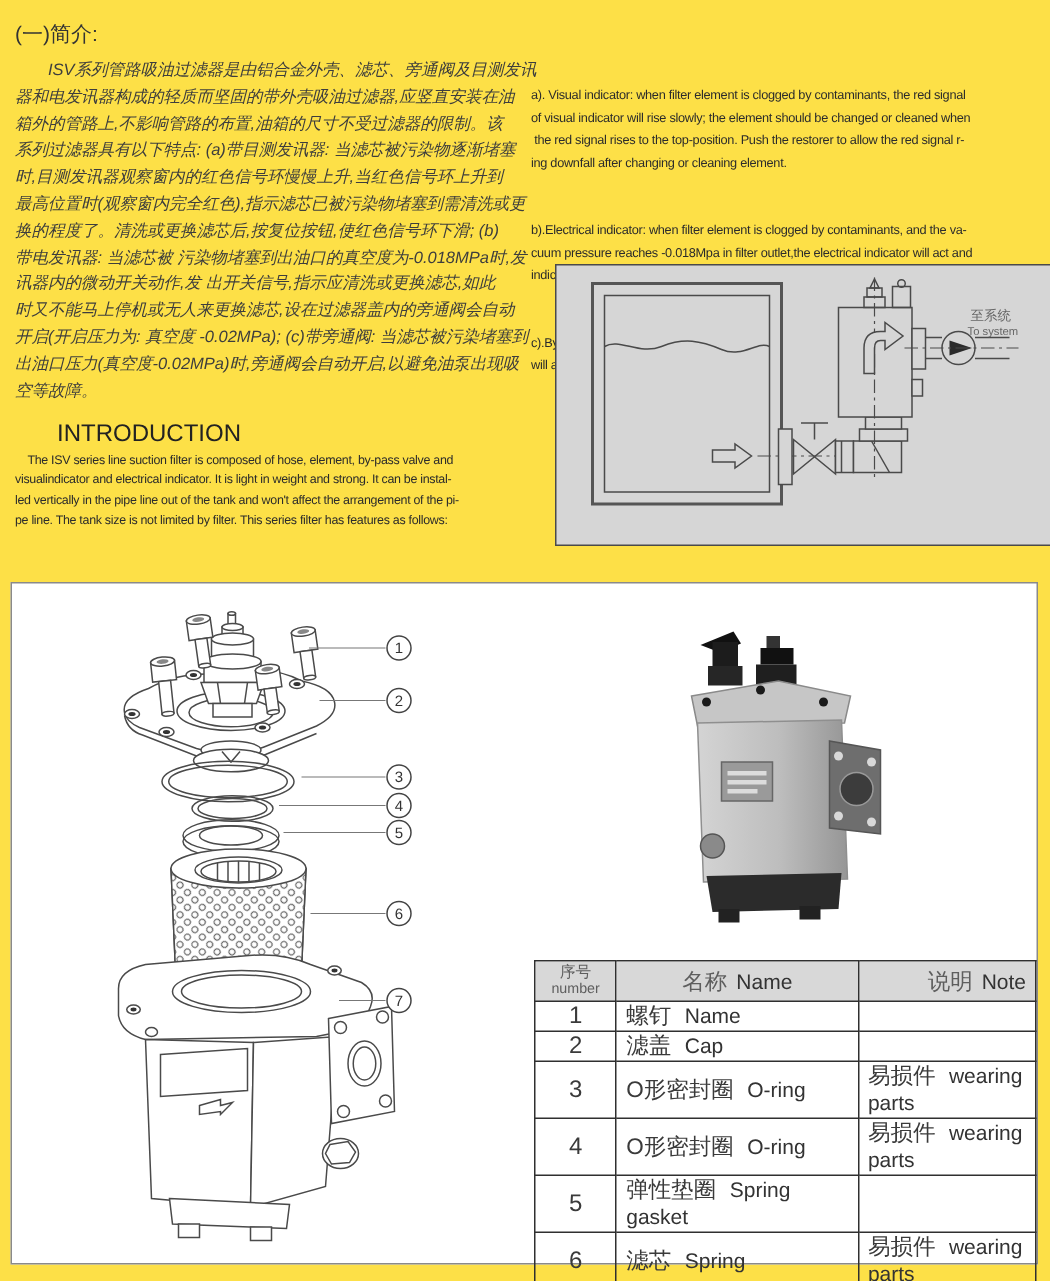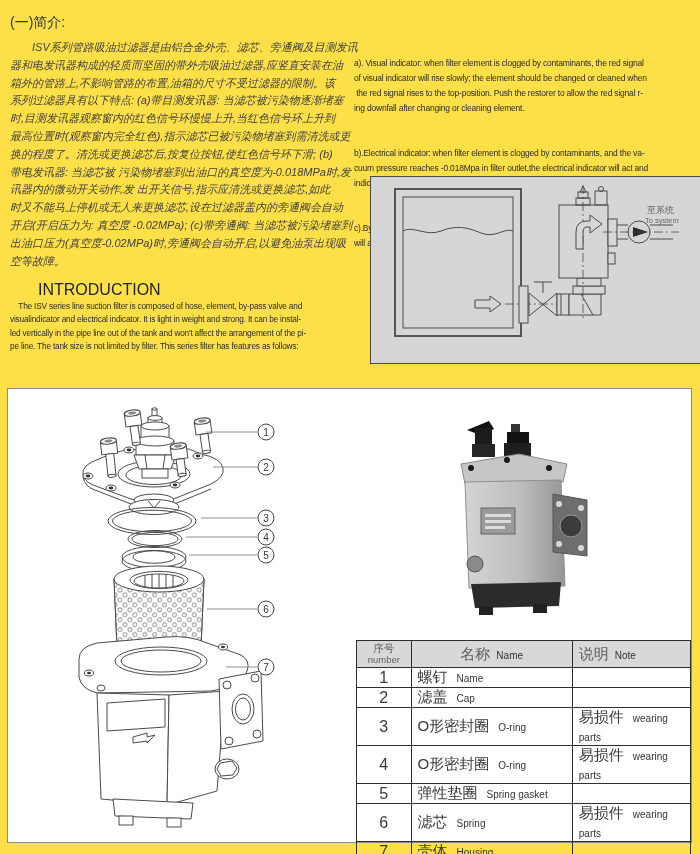--- a/index.html
+++ b/index.html
@@ -27,21 +27,21 @@
   .parts-table{position:absolute;left:348px;top:251px;border-collapse:collapse;
                table-layout:fixed;}
   .parts-table td,.parts-table th{border:1px solid #2f2f2f;padding:0 6px;overflow:hidden;}
   .parts-table{border:1.5px solid #2f2f2f;}
   .parts-table th{background:#d8d8d8;color:#5e5e5e;font-weight:normal;height:26px;}
   .parts-table td{height:19px;color:#3a3a3a;}
   .col-num{width:42px;text-align:center;}
   .col-name{width:153px;text-align:left;}
   .col-note{width:108px;text-align:left;}
   .zh{font-size:15px;}
-  .en{font-size:10px;margin-left:9px;color:#333;margin-top:37px;}
+  .en{font-size:14px;margin-left:9px;color:#333;margin-top:37px;}
   .hdr-stack{line-height:11px;font-size:10.5px;}
   .hdr-stack .sub{font-size:9.5px;}
   .hdr-inline .en{margin-left:6px;}
   svg text{font-family:"Liberation Sans",sans-serif;}
 </style>
 </head>
 <body>
 
 <div class="page">
 
@@ -360,21 +360,21 @@
         <tr>
           <th class="col-num">
             <div class="hdr-stack">
                 <div>序号</div>
                 <div class="sub">number</div>
               </div>
           </th>
           <th class="col-name hdr-inline" style="text-align:center;">
             <span class="zh">名称</span><span class="en">Name</span>
           </th>
-          <th class="col-note hdr-inline" style="text-align:left;">
+          <th class="col-note hdr-inline" style="text-align:right;">
             <span class="zh">说明</span><span class="en">Note</span>
           </th>
         </tr>
       </thead>
       <tbody>
         <tr>
           <td class="col-num">1</td>
           <td class="col-name"><span class="zh">螺钉</span><span class="en">Name</span></td>
           <td class="col-note"><span class="zh"></span><span class="en"></span></td>
         </tr>

